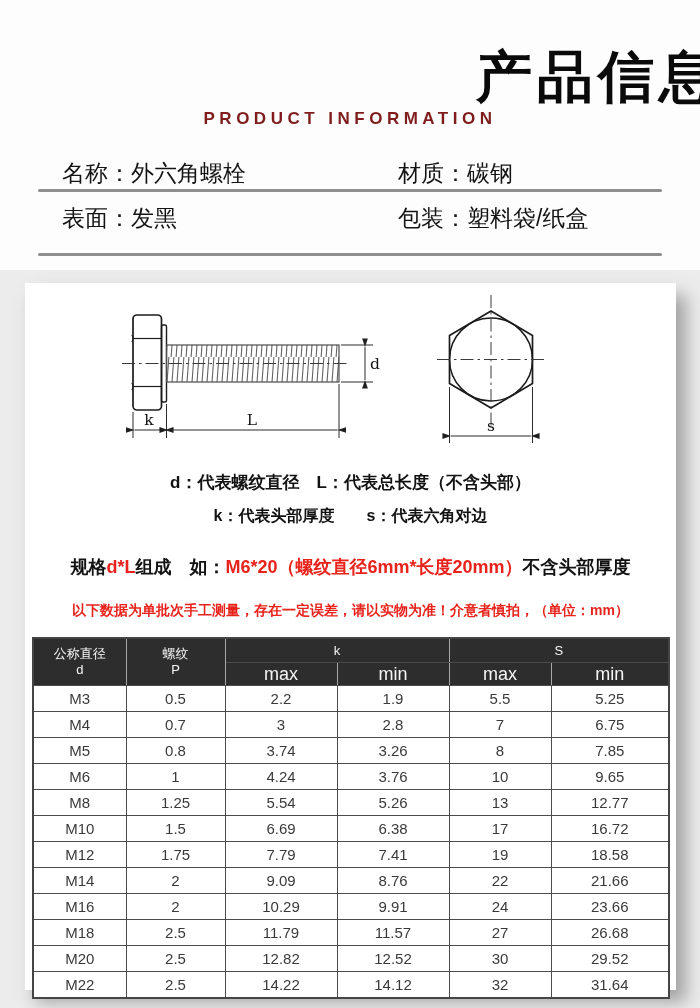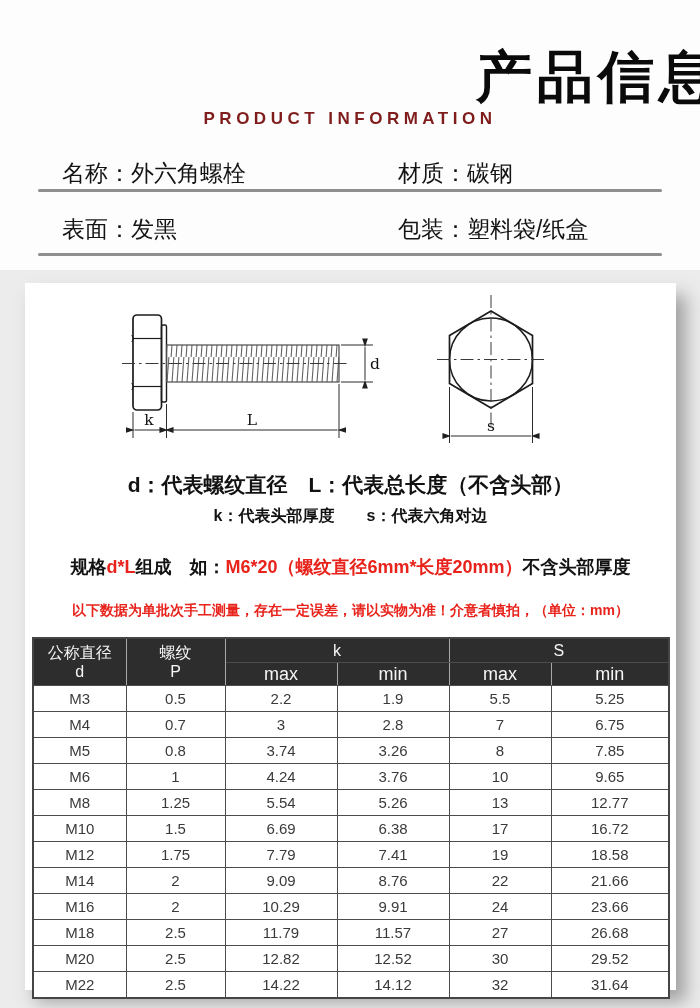--- a/index.html
+++ b/index.html
@@ -8,41 +8,41 @@
   
   .title{position:absolute;top:40px;left:0;width:100%;margin:0;text-align:right;
          font-size:56px;font-weight:900;letter-spacing:5px;color:#0a0a0a;padding-left:20px;}
   .subtitle{position:absolute;top:109px;left:0;width:100%;text-align:center;
             font-size:17px;font-weight:700;letter-spacing:4.5px;color:#7f1d1d;}
   .info-row{position:absolute;left:0;width:100%;display:flex;font-size:23px;
             color:#141414;font-weight:500;}
   .info-row .cell{width:50%;box-sizing:border-box;white-space:nowrap;}
   .cell.c1{padding-left:62px;}
   .cell.c2{padding-left:48px;}
-  .row1{top:146px;margin-top:12px;} .row2{top:214px;align-items:flex-end;}
+  .row1{top:146px;margin-top:12px;} .row2{top:203px;align-items:flex-end;}
   .divider{position:absolute;left:38px;right:38px;height:3px;background:#8f8f8f;border-radius:2px;}
   .div1{top:189px;} .div2{top:253px;}
   
   .card-area{position:absolute;top:270px;left:0;width:700px;height:738px;background:#ececec;}
   .card{position:absolute;top:13px;left:25px;width:651px;height:707px;background:#ffffff;
         box-shadow:10px 12px 16px rgba(90,90,90,.5);}
   .drawing{position:absolute;top:0;left:0;}
   .legend{position:absolute;left:0;width:100%;margin:0;text-align:center;font-weight:700;color:#121212;}
-  .l1{top:188px;font-size:21px;}
+  .l1{top:188px;font-size:17px;}
   .l2{top:223px;font-size:16px;}
   .spec{top:272px;font-size:18px;}
   .warn{top:319px;font-size:14px;font-weight:700;text-align:center;}
   .red{color:#e8231c;}
   
   .spec-table{position:absolute;top:354px;left:7px;width:636px;border-collapse:collapse;
               table-layout:fixed;border:2px solid #454545;}
   .spec-table th,.spec-table td{padding:0;text-align:center;vertical-align:middle;}
   .spec-table thead th{background:#2d2d2d;color:#f5f5f5;font-weight:400;
                        border:1px solid #a8a8a8;border-bottom-color:#4c4c4c;}
-  .spec-table thead tr.gr th{height:23px;font-size:16px;}
+  .spec-table thead tr.gr th{height:23px;font-size:13px;}
   .spec-table thead tr.sub th{height:22px;font-size:18px;}
   .spec-table thead th.dual{font-size:14px;line-height:1.2;}
   .spec-table tbody td{height:25px;font-size:15px;color:#3a3a3a;background:#ffffff;
                        border:1px solid #4c4c4c;}
 </style>
 </head>
 <body>
 
 <div class="page">
 

